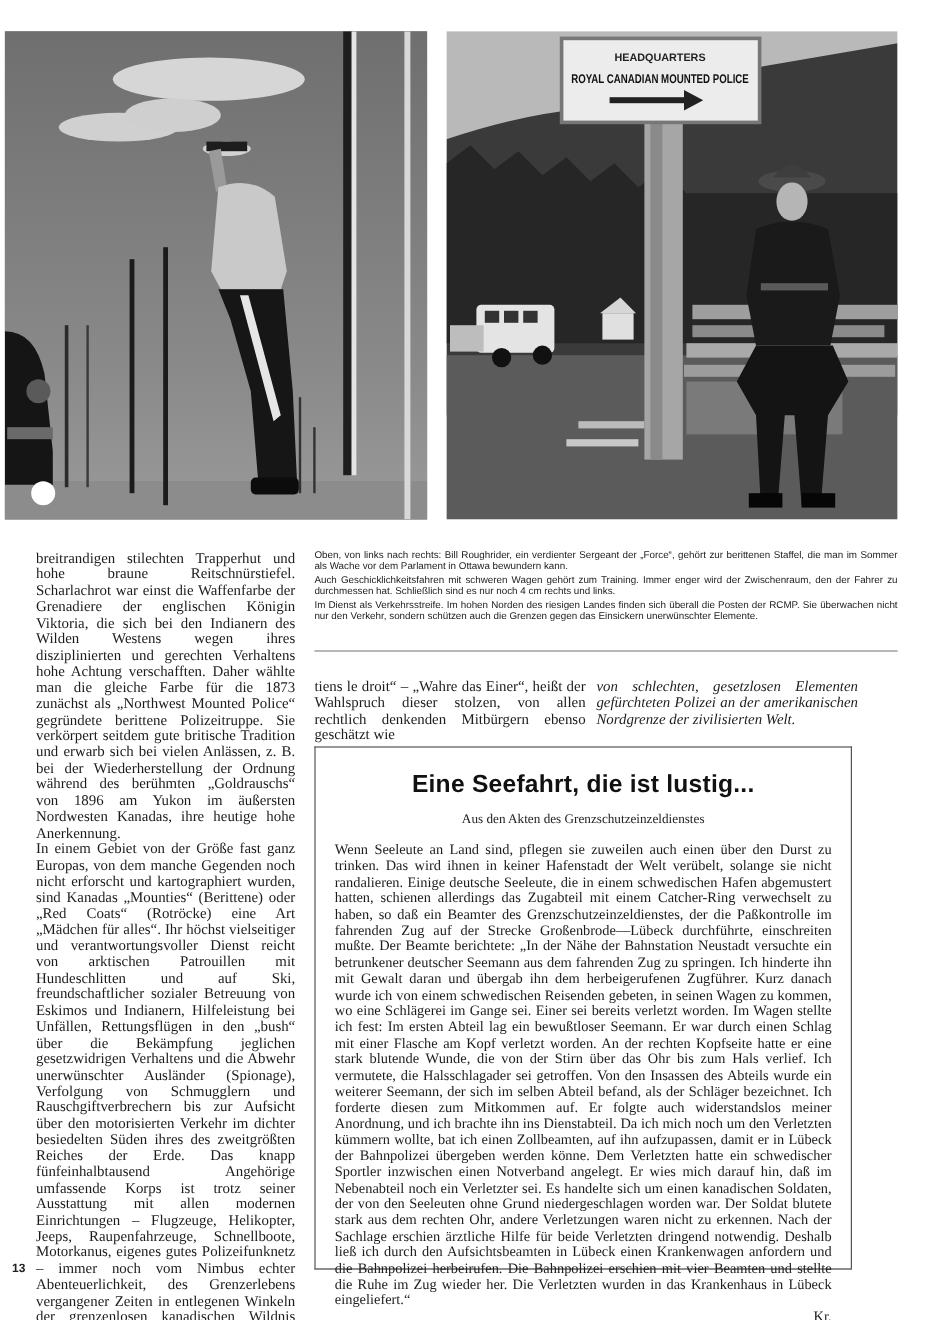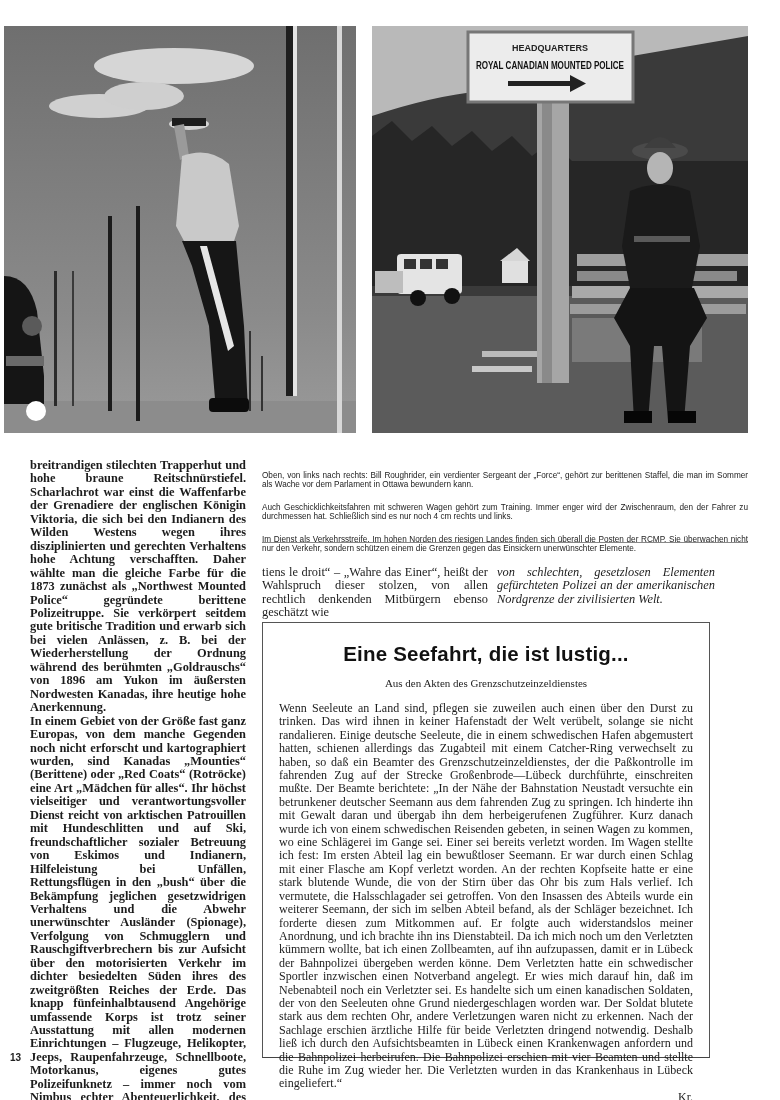--- a/index.html
+++ b/index.html
@@ -10,28 +10,28 @@
   .photo { position: absolute; top: 26px; height: 407px; overflow: hidden; background: #7a7a7a; }
   #photo-left { left: 4px; width: 352px; }
   #photo-right { left: 372px; width: 376px; background: #e5e5e5; }
   .photo svg { display: block; width: 100%; height: 100%; }
 
   .bodytext {
     position: absolute; font-family: "Liberation Serif", serif; font-size: 12.4px; line-height: 13.45px;
     text-align: justify; hyphens: manual; color: #1c1c1c;
   }
   #col-left { left: 30px; top: 459px; width: 216px; }
-  #col-left p { margin: 0; text-indent: 0; font-weight: bold; }
+  #col-left p { margin: 0; text-indent: 0; }
   #page-number { position: absolute; left: 10px; top: 1052px; font-family: "Liberation Sans", sans-serif; font-weight: bold; font-size: 10px; color: #222; }
 
   #caption {
     position: absolute; left: 262px; top: 458px; width: 486px;
     font-family: "Liberation Sans", sans-serif; font-size: 8.2px; line-height: 9.4px; color: #222; text-align: justify;
   }
-  #caption p { margin: 13px 0 2px 0; }
+  #caption p { margin: 0 0 2px 0; }
   #caption-rule { position: absolute; left: 262px; top: 542px; width: 486px; height: 1px; background: #888; }
 
   #col-mid { left: 262px; top: 566px; width: 226px; }
   #col-right { left: 497px; top: 566px; width: 218px; font-style: italic; }
 
   #story-box {
     position: absolute; left: 262px; top: 622px; width: 448px; height: 436px;
     border: 1px solid #555; border-bottom: 1.5px solid #444; box-sizing: border-box;
   }
   #story-title {
@@ -154,21 +154,21 @@
 
 <div class="bodytext" id="col-left">
   <p>breitrandigen stilechten Trapperhut und hohe braune Reitschnürstiefel. Scharlachrot war einst die Waffenfarbe der Grenadiere der englischen Königin Viktoria, die sich bei den Indianern des Wilden Westens wegen ihres disziplinierten und gerechten Verhaltens hohe Achtung verschafften. Daher wählte man die gleiche Farbe für die 1873 zunächst als „Northwest Mounted Police“ gegründete berittene Polizeitruppe. Sie verkörpert seitdem gute britische Tradition und erwarb sich bei vielen Anlässen, z. B. bei der Wiederherstellung der Ordnung während des berühmten „Goldrauschs“ von 1896 am Yukon im äußersten Nordwesten Kanadas, ihre heutige hohe Anerkennung.</p>
   <p>In einem Gebiet von der Größe fast ganz Europas, von dem manche Gegenden noch nicht erforscht und kartographiert wurden, sind Kanadas „Mounties“ (Berittene) oder „Red Coats“ (Rotröcke) eine Art „Mädchen für alles“. Ihr höchst vielseitiger und verantwortungsvoller Dienst reicht von arktischen Patrouillen mit Hundeschlitten und auf Ski, freundschaftlicher sozialer Betreuung von Eskimos und Indianern, Hilfeleistung bei Unfällen, Rettungsflügen in den „bush“ über die Bekämpfung jeglichen gesetzwidrigen Verhaltens und die Abwehr unerwünschter Ausländer (Spionage), Verfolgung von Schmugglern und Rauschgiftverbrechern bis zur Aufsicht über den motorisierten Verkehr im dichter besiedelten Süden ihres des zweitgrößten Reiches der Erde. Das knapp fünfeinhalbtausend Angehörige umfassende Korps ist trotz seiner Ausstattung mit allen modernen Einrichtungen – Flugzeuge, Helikopter, Jeeps, Raupenfahrzeuge, Schnellboote, Motorkanus, eigenes gutes Polizeifunknetz – immer noch vom Nimbus echter Abenteuerlichkeit, des Grenzerlebens vergangener Zeiten in entlegenen Winkeln der grenzenlosen kanadischen Wildnis umgeben. Es ist nicht Art der Mounties, viel Aufhebens von sich zu machen. Doch lassen sich die Männer im leuchtend roten Rock nicht ungern „The Silent Force“, also die unauffällig in der Stille wirkende Polizeitruppe, nennen. „Main-</p>
 </div>
 <div id="page-number">13</div>
 
 <div id="caption">
   <p>Oben, von links nach rechts: Bill Roughrider, ein verdienter Sergeant der „Force“, gehört zur berittenen Staffel, die man im Sommer als Wache vor dem Parlament in Ottawa bewundern kann.</p>
   <p>Auch Geschicklichkeitsfahren mit schweren Wagen gehört zum Training. Immer enger wird der Zwischenraum, den der Fahrer zu durchmessen hat. Schließlich sind es nur noch 4 cm rechts und links.</p>
-  <p>Im Dienst als Verkehrsstreife. Im hohen Norden des riesigen Landes finden sich überall die Posten der RCMP. Sie überwachen nicht nur den Verkehr, sondern schützen einem die Grenzen gegen das Einsickern unerwünschter Elemente.</p>
+  <p>Im Dienst als Verkehrsstreife. Im hohen Norden des riesigen Landes finden sich überall die Posten der RCMP. Sie überwachen nicht nur den Verkehr, sondern schützen auch die Grenzen gegen das Einsickern unerwünschter Elemente.</p>
 </div>
 <div id="caption-rule"></div>
 
 <div class="bodytext" id="col-mid">tiens le droit“ – „Wahre das Einer“, heißt der Wahlspruch dieser stolzen, von allen rechtlich denkenden Mitbürgern ebenso geschätzt wie</div>
 <div class="bodytext" id="col-right">von schlechten, gesetzlosen Elementen gefürchteten Polizei an der amerikanischen Nordgrenze der zivilisierten Welt.</div>
 
 <div id="story-box">
   <div id="story-subtitle">Aus den Akten des Grenzschutzeinzeldienstes</div>
   <div id="story-title">Eine Seefahrt, die ist lustig...</div>
   <div id="story-body">

